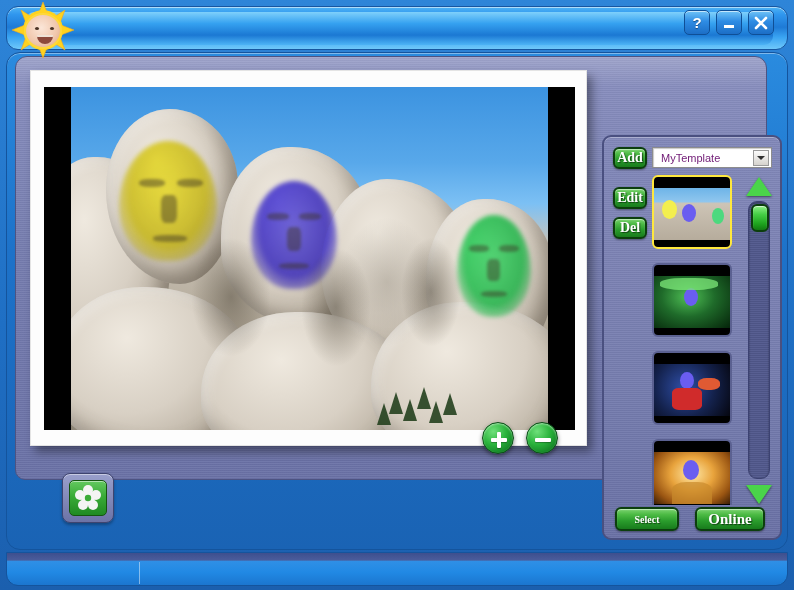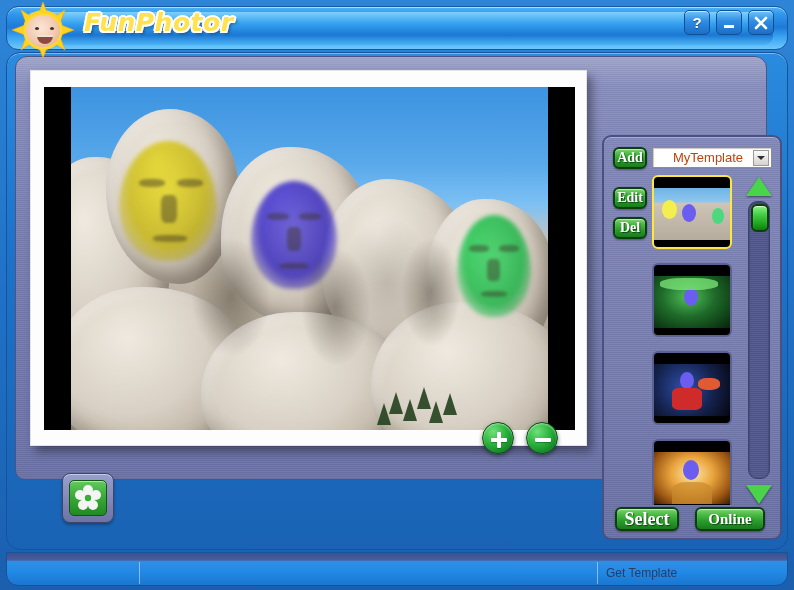--- a/index.html
+++ b/index.html
@@ -199,31 +199,31 @@
     border:2px solid #0c3f0d;
     box-shadow: inset 0 1px 1px rgba(255,255,255,.55), 0 1px 2px rgba(0,0,0,.4);
     color:#fff; font-family:"Liberation Serif", serif; font-weight:bold;
     display:flex; align-items:center; justify-content:center;
     text-shadow: 1px 1px 1px rgba(0,0,0,.55);
     cursor:pointer; user-select:none;text-align:center;
   }
   .gbtn-add  { left:9px;  top:10px;  width:34px; height:22px; font-size:14px; }
   .gbtn-edit { left:9px;  top:50px;  width:34px; height:22px; font-size:14px; }
   .gbtn-del  { left:9px;  top:80px;  width:34px; height:22px; font-size:14px; }
-  .gbtn-select { left:11px; top:370px; width:64px; height:24px; font-size:18px; }
+  .gbtn-select { left:11px; top:370px; width:64px; height:24px; font-size:10px; }
   .gbtn-cancel { left:91px; top:370px; width:70px; height:24px; font-size:15px; }
 
   .combo {
     position:absolute; left:48px; top:10px; width:120px; height:21px;
     background:#fff; border:1px solid #8d8d8d;
     box-shadow: inset 1px 1px 1px rgba(0,0,0,.22);
     display:flex; align-items:center; cursor:pointer;
   }
   .combo-text {
-    flex:1; padding-left:20px; font-size:13px; color:#c2410c;
+    flex:1; padding-left:8px; font-size:11px; color:#701a75;
     font-family:"Liberation Sans", sans-serif; white-space:nowrap; overflow:hidden;
   }
   .combo-arrow {
     width:16px; height:16px; margin-right:2px; flex:0 0 16px;
     background: linear-gradient(180deg,#fbfbfb,#d6d3ce);
     border:1px solid #9a9a9a;
     display:flex; align-items:center; justify-content:center;
   }
   .combo-arrow i {
     width:0; height:0; border-left:4px solid transparent; border-right:4px solid transparent;
@@ -316,21 +316,20 @@
       </g>
       <circle cx="31" cy="28" r="20" fill="#ffd21f"></circle>
     </svg>
     <div class="sun-core">
       <span class="baby-eye" style="left:9px; top:12px;"></span>
       <span class="baby-eye" style="left:24px; top:12px;"></span>
       <div class="baby-mouth"></div>
     </div>
   </div>
 
-  <div class="app-title">FunPhotor</div>
 
   <div class="win-btns">
     <div class="win-btn">
       <span class="qm">?</span>
     </div>
     <div class="win-btn">
       <svg width="14" height="14" viewBox="0 0 14 14">
         <rect x="2" y="9" width="10" height="3" fill="#ffffff"></rect>
       </svg>
     </div>
@@ -474,16 +473,15 @@
       </div>
     </div>
 
     <div class="gbtn gbtn-select">Select</div>
     <div class="gbtn gbtn-cancel">Online</div>
   </div>
 
   <div class="statusbar">
     <div class="sb-pane p1"></div>
     <div class="sb-pane p2"></div>
-    <div class="sb-pane p3">Get Template</div>
   </div>
 
 </div>
 
 </body></html>

